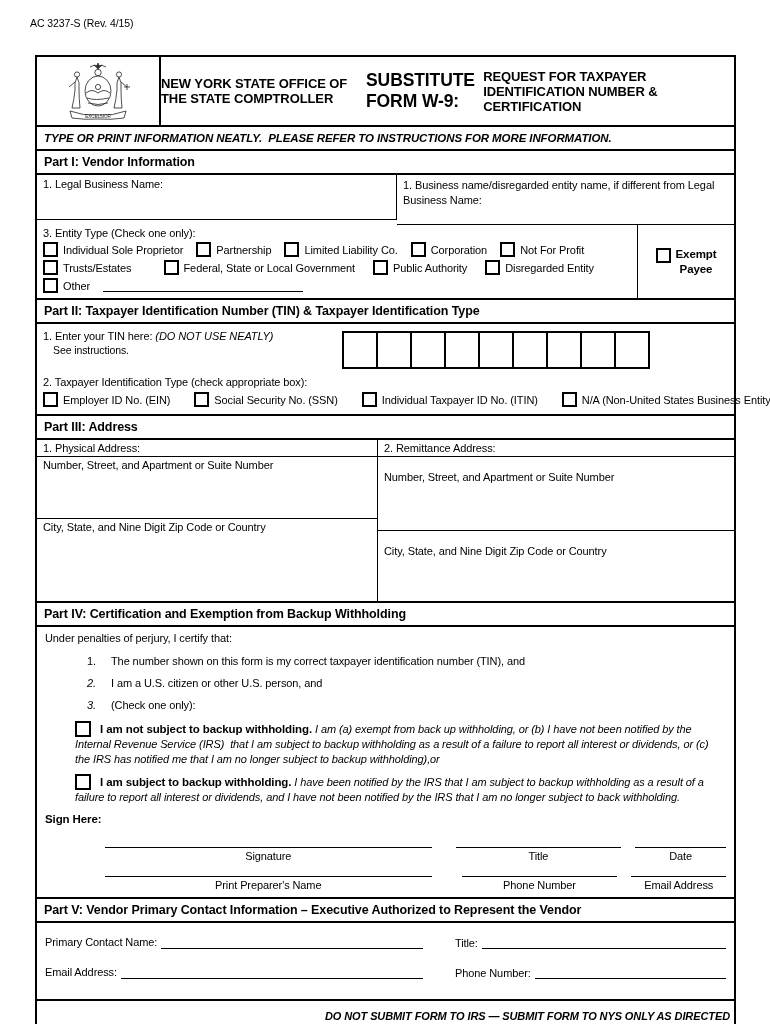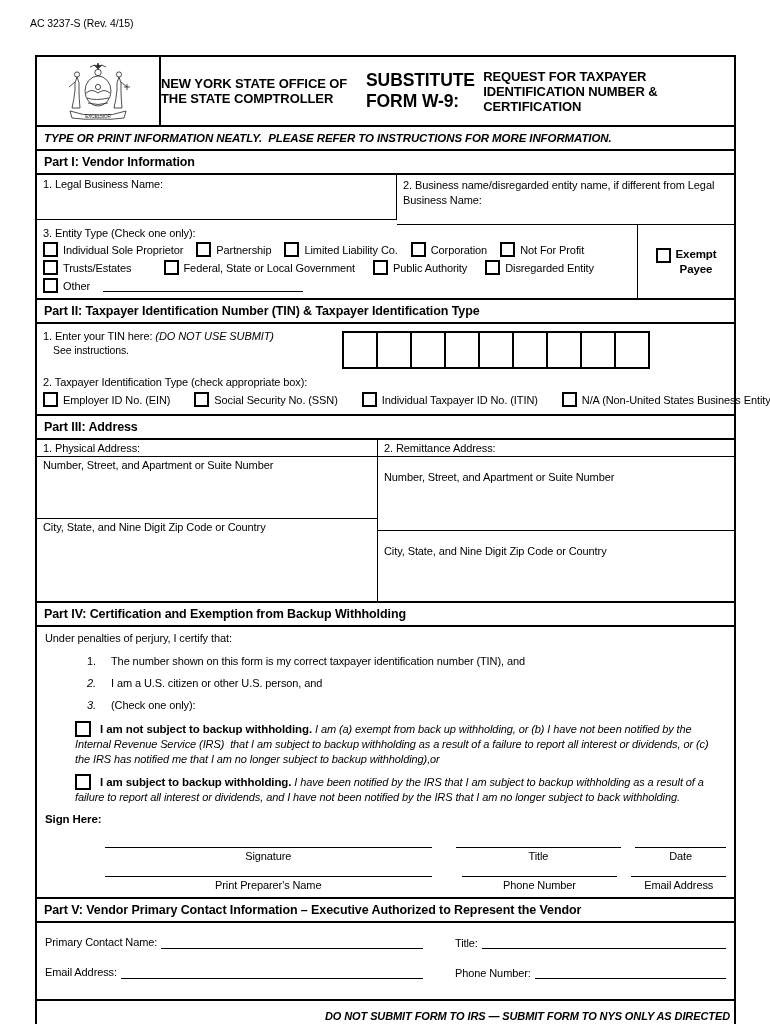--- a/index.html
+++ b/index.html
@@ -138,21 +138,21 @@
 
   <div class="instr">TYPE OR PRINT INFORMATION NEATLY.&nbsp; PLEASE REFER TO INSTRUCTIONS FOR MORE INFORMATION.</div>
 
   <div class="sec">Part I: Vendor Information</div>
 
   <div class="nrow">
     <div class="ncell1">
       <span>1. Legal Business Name:</span>
     </div>
     <div class="ncell2">
-      <span>2. Business name/disregarded entity name, if different from Legal Business Name:</span>
+      <span>1. Business name/disregarded entity name, if different from Legal Business Name:</span>
     </div>
   </div>
 
   <div class="erow">
     <div class="eleft">
       <div>3. Entity Type (Check one only):</div>
       <div class="cbrow r1">
         <span class="cbi">
           <span class="cb"></span>
           <span>Individual Sole Proprietor</span>
@@ -210,21 +210,21 @@
       </span>
     </div>
   </div>
 
   <div class="sec">Part II: Taxpayer Identification Number (TIN) &amp; Taxpayer Identification Type</div>
 
   <div class="tinrow">
     <div class="tinlabel">
       <div>
         <span>1. Enter your TIN here:</span>
-        <span class="tinnote">(DO NOT USE SUBMIT)</span>
+        <span class="tinnote">(DO NOT USE NEATLY)</span>
       </div>
       <div class="tinhint">See instructions.</div>
     </div>
     <div class="tinboxes">
       <div class="tbox"></div>
       <div class="tbox"></div>
       <div class="tbox"></div>
       <div class="tbox"></div>
       <div class="tbox"></div>
       <div class="tbox"></div>

